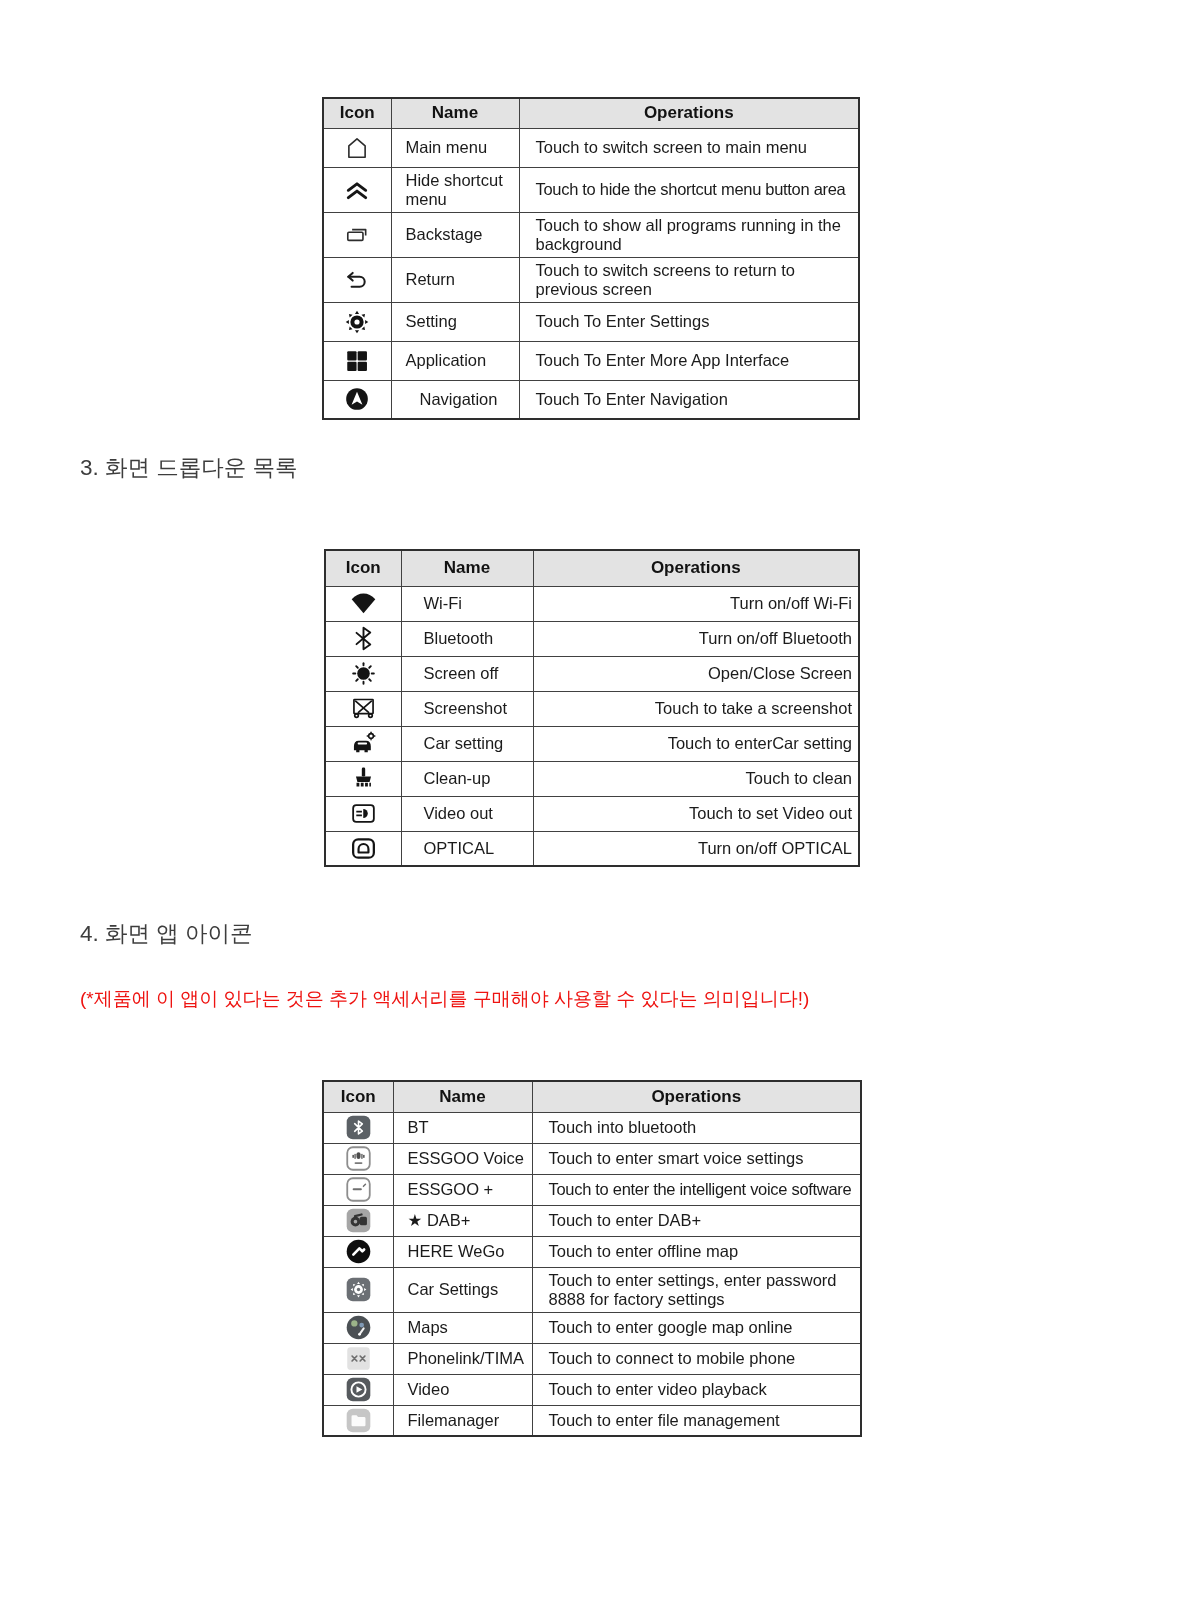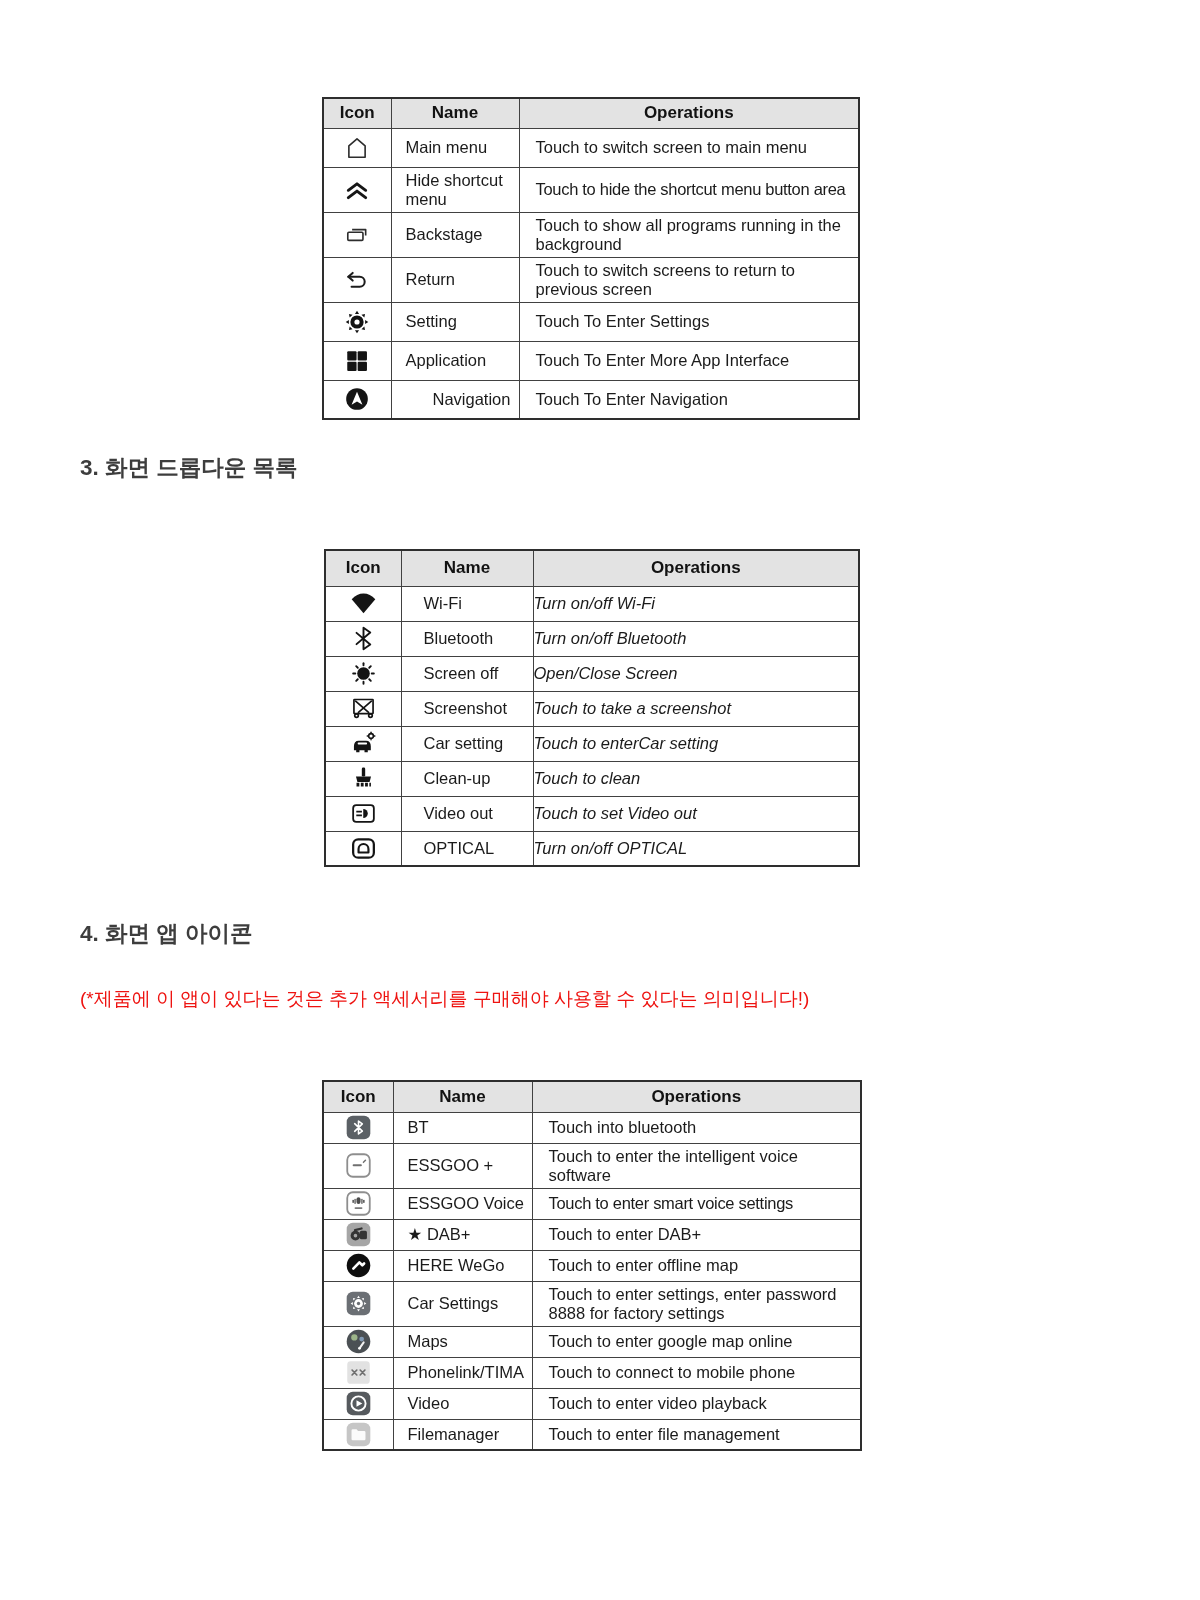--- a/index.html
+++ b/index.html
@@ -15,40 +15,40 @@
   .c-ops{padding:3px 6px 3px 16px;line-height:19px;}
   .icn{display:inline-block;vertical-align:middle;line-height:0;}
   .icn svg{display:block;}
 
   
   .t1{left:322px;top:97px;width:536px;}
   .t1 th{height:30px;}
   .t1 td{height:39px;margin-top:28px;}
   .t1 .icn svg{width:26px;height:26px;}
   .t1 tbody tr:nth-child(2) .c-ops{white-space:nowrap;overflow:hidden;letter-spacing:-0.3px;}
-  .t1 tbody tr:nth-child(7) .c-name{padding-left:41px;}
+  .t1 tbody tr:nth-child(7) .c-name{padding-left:28px;}
 
   
   .t2{left:324px;top:549px;width:534px;}
   .t2 th{height:36px;}
   .t2 td{height:35px;}
   .t2 .c-name{padding-left:22px;}
-  .t2 .c-ops{text-align:left;padding-left:0;font-style:italic;}
+  .t2 .c-ops{text-align:right;padding-left:12px;}
   .t2 .icn svg{width:27px;height:27px;}
 
   
   .t3{left:322px;top:1080px;width:538px;}
   .t3 th{height:31px;}
   .t3 td{height:31px;}
   .t3 .c-ops{}
   .t3 .c-name{}
   .t3 .icn svg{width:27px;height:27px;}
   .t3 tbody tr:nth-child(3) .c-ops{white-space:nowrap;overflow:hidden;letter-spacing:-0.3px;}
 
-  .h-sec{position:absolute;left:80px;font-size:22.5px;font-weight:700;color:#3d3d3d;white-space:nowrap;}
+  .h-sec{position:absolute;left:80px;font-size:22.5px;font-weight:400;color:#3d3d3d;white-space:nowrap;}
   #h-sec3{top:452px;}
   #h-sec4{top:918px;}
   .note{position:absolute;left:80px;top:986px;font-size:19px;color:#ee1310;white-space:nowrap;}
 </style>
 </head>
 <body>
 
 <div class="page">
 
   <table class="t1">
@@ -251,43 +251,43 @@
           <td class="c-icon"><span class="icn"><svg viewBox="0 0 24 24">
                 <rect x="1.5" y="1.5" width="21" height="21" rx="5.5" fill="#5b6065"></rect>
                 <path d="M8.6 8.6 L15.4 15.2 L12 17.7 V6.3 L15.4 8.8 L8.6 15.4" fill="none" stroke="#fff" stroke-width="1.4" stroke-linejoin="round" stroke-linecap="round"></path>
               </svg></span></td>
           <td class="c-name">BT</td>
           <td class="c-ops">Touch into bluetooth</td>
         </tr>
         <tr>
           <td class="c-icon"><span class="icn"><svg viewBox="0 0 24 24">
                 <rect x="2" y="2" width="20" height="20" rx="5" fill="#fff" stroke="#8e8e8e" stroke-width="1.6"></rect>
-                <rect x="6.8" y="10.8" width="8.2" height="1.8" rx="0.9" fill="#6f6f6f"></rect>
-                <path d="M16.4 9.2 l1.8-1.8" stroke="#6f6f6f" stroke-width="1.3" stroke-linecap="round"></path>
-              </svg></span></td>
-          <td class="c-name">ESSGOO +</td>
-          <td class="c-ops">Touch to enter the intelligent voice software</td>
-        </tr>
-        <tr>
-          <td class="c-icon"><span class="icn"><svg viewBox="0 0 24 24">
-                <rect x="2" y="2" width="20" height="20" rx="5" fill="#fff" stroke="#8e8e8e" stroke-width="1.6"></rect>
                 <g fill="#4c4c4c">
                   <rect x="10.2" y="6.5" width="3.6" height="6" rx="1.8"></rect>
                   <rect x="6.6" y="8.8" width="1.3" height="2.6"></rect>
                   <rect x="8.4" y="7.9" width="1.1" height="4.4"></rect>
                   <rect x="14.5" y="7.9" width="1.1" height="4.4"></rect>
                   <rect x="16.1" y="8.8" width="1.3" height="2.6"></rect>
                   <rect x="8.5" y="15.3" width="7" height="1.6" rx="0.8" opacity="0.75"></rect>
                 </g>
               </svg></span></td>
           <td class="c-name">ESSGOO Voice</td>
           <td class="c-ops">Touch to enter smart voice settings</td>
         </tr>
         <tr>
           <td class="c-icon"><span class="icn"><svg viewBox="0 0 24 24">
+                <rect x="2" y="2" width="20" height="20" rx="5" fill="#fff" stroke="#8e8e8e" stroke-width="1.6"></rect>
+                <rect x="6.8" y="10.8" width="8.2" height="1.8" rx="0.9" fill="#6f6f6f"></rect>
+                <path d="M16.4 9.2 l1.8-1.8" stroke="#6f6f6f" stroke-width="1.3" stroke-linecap="round"></path>
+              </svg></span></td>
+          <td class="c-name">ESSGOO +</td>
+          <td class="c-ops">Touch to enter the intelligent voice software</td>
+        </tr>
+        <tr>
+          <td class="c-icon"><span class="icn"><svg viewBox="0 0 24 24">
                 <rect x="1.5" y="1.5" width="21" height="21" rx="5.5" fill="#a6a6a6"></rect>
                 <g fill="#343434">
                   <circle cx="9.3" cy="13" r="4.3"></circle>
                   <circle cx="9.3" cy="13" r="1.6" fill="#a6a6a6"></circle>
                   <rect x="13.2" y="8.6" width="6.3" height="7.6" rx="1.4"></rect>
                   <rect x="7.8" y="6.4" width="8" height="2" rx="1" transform="rotate(-14 11.8 7.4)"></rect>
                 </g>
               </svg></span></td>
           <td class="c-name">★ DAB+</td>
           <td class="c-ops">Touch to enter DAB+</td>

